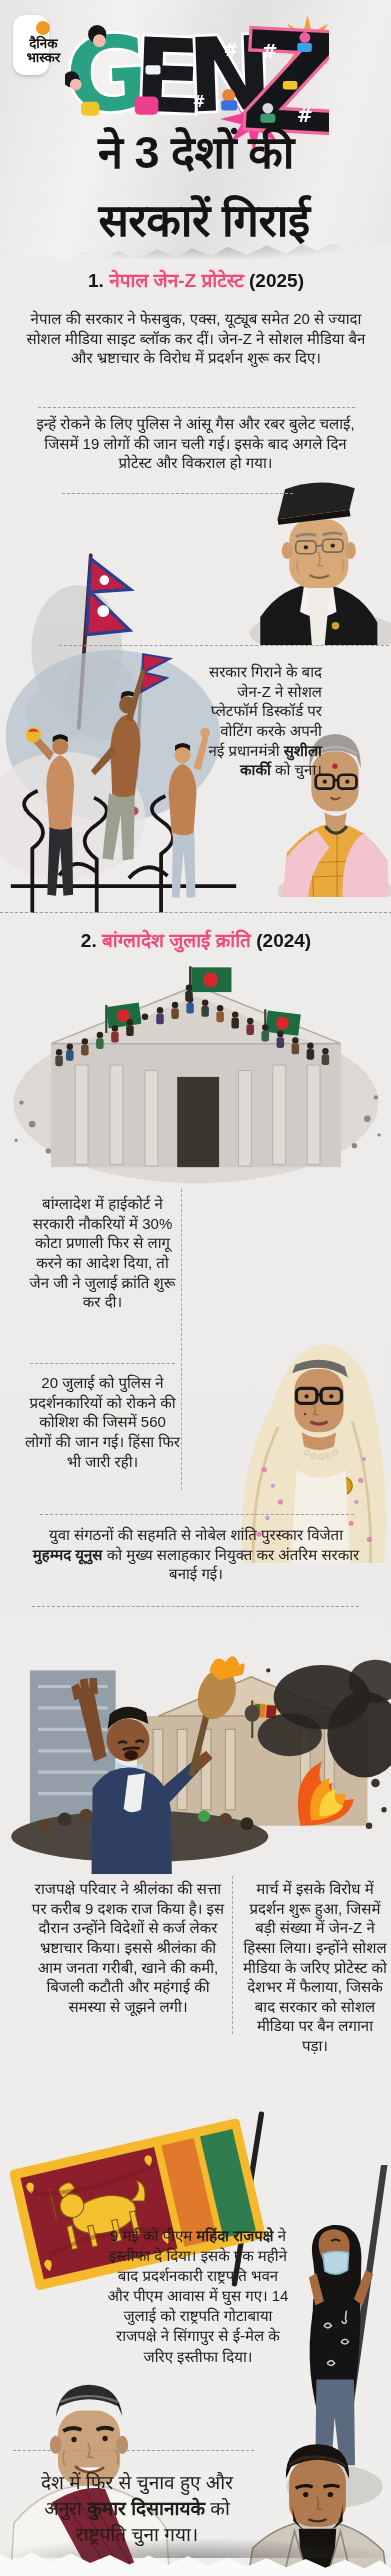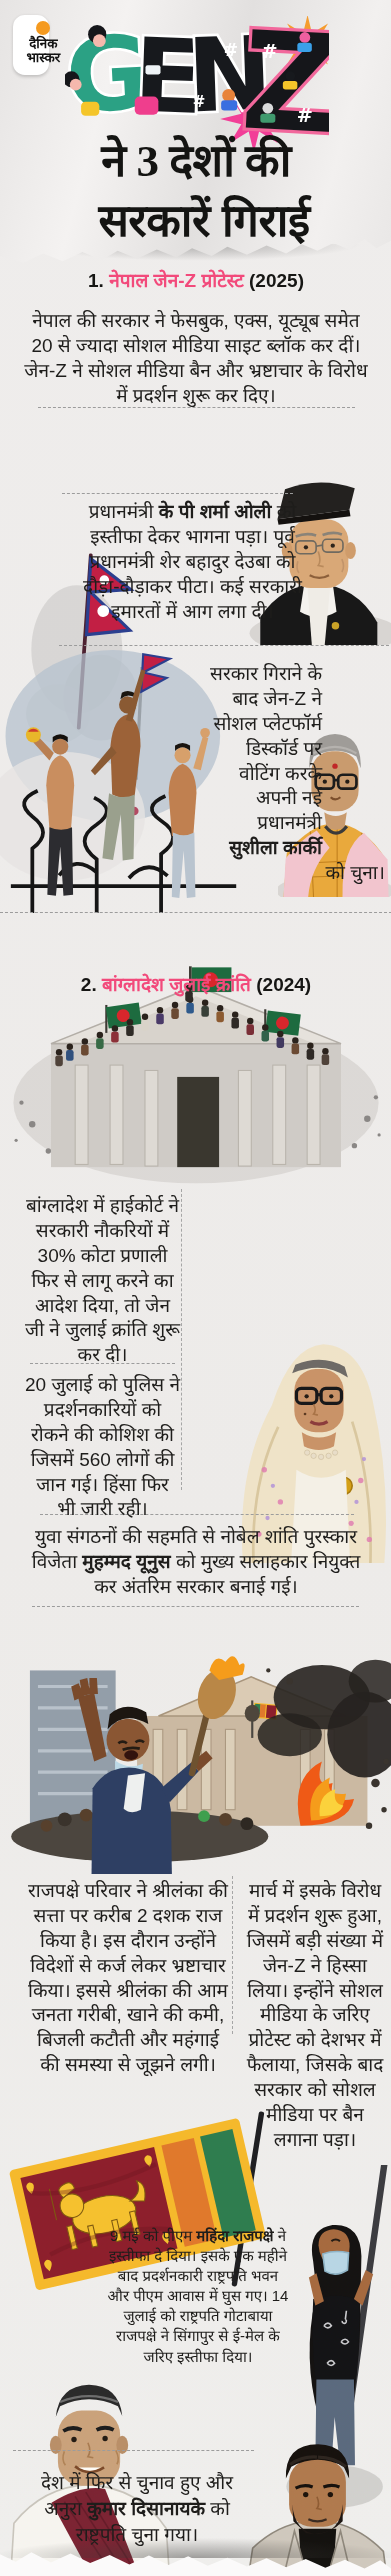--- a/index.html
+++ b/index.html
@@ -17,21 +17,21 @@
   #headshadow{left:0;top:244px;width:392px;height:29.5px;z-index:5;
      background:radial-gradient(60% 80% at 50% 0%,rgba(0,0,0,.28),rgba(0,0,0,0) 70%);}
   #bhaskar{left:13.4px;top:15px;width:36px;height:60px;background:#fff;border-radius:11.8px;
      box-shadow:0 1.1px 3.2px rgba(0,0,0,.18);text-align:center;}
   #bhaskar .dot{position:absolute;left:23px;top:6.4px;width:14px;height:14px;border-radius:50%;background:#f59a1f;}
   #bhaskar .t{position:absolute;left:0;top:21.5px;width:60px;font-weight:800;font-size:13.4px;line-height:1.1;color:#121212;}
   .title{font-size:45px;font-weight:800;color:#141412;text-align:center;white-space:nowrap;width:392px;letter-spacing:-0.5px;}
   
   .h{font-size:19px;font-weight:800;color:#161614;text-align:center;white-space:nowrap;width:392px;z-index:7;}
   .h .pink{color:#f24a7b;}
-  .para{font-size:19px;line-height:1.31;text-align:center;color:#1e1d1b;font-weight:500;z-index:8;}
+  .para{font-size:15px;line-height:1.31;text-align:center;color:#1e1d1b;font-weight:500;z-index:8;}
   .para b{font-weight:800;}
   .sep{border-top:1.6px dashed #9c9c9c;height:0;z-index:4;}
   .vsep{border-left:1.6px dashed #a6a6a6;width:0;z-index:4;}
   .spR{float:right;width:63px;height:140px;margin-top:49px;}
   .spR2{float:right;width:128px;height:166px;margin-top:117px;}
   .spL{float:left;width:52px;height:161px;margin-top:74px;}
   svg{display:block;}
   
   #bottomtear{left:0;top:2542px;width:392px;height:34px;background:#fbfafa;z-index:9;
      clip-path:polygon(0 36%,4% 58%,8% 30%,13% 60%,18% 34%,23% 62%,28% 38%,33% 66%,38% 40%,43% 68%,48% 42%,53% 70%,58% 46%,63% 72%,68% 48%,73% 74%,78% 50%,83% 76%,88% 52%,93% 78%,97% 54%,100% 80%,100% 100%,0 100%);}
@@ -86,34 +86,35 @@
           <rect x="364" y="182" width="28" height="17" rx="5" fill="#3f9a6e"></rect>
       </g>
       <g fill="#ffffff" font-weight="900" font-family="'DejaVu Sans',sans-serif">
         <text x="296" y="74" font-size="32">#</text>
         <text x="238" y="170" font-size="28">#</text>
         <text x="366" y="78" font-size="36">#</text>
         <text x="432" y="198" font-size="36">#</text>
       </g>
     </svg>
 
-    <div class="abs title" style="left:0;top:128px;font-family:Liberation Serif, serif;">ने 3 देशों की</div>
+    <div class="abs title" style="left:0;top:120px;">ने 3 देशों की</div>
     <div class="abs title" style="left:8px;top:188px;">सरकारें गिराई</div>
   </div>
 
   <div class="abs h" style="left:0;top:267px;">
     <span>1.</span>
     <span class="pink">नेपाल जेन-Z प्रोटेस्ट</span>
     <span>(2025)</span>
   </div>
 
   <div class="abs para" style="left:22.5px;top:309px;width:347px;">नेपाल की सरकार ने फेसबुक, एक्स, यूट्यूब समेत 20 से ज्यादा सोशल मीडिया साइट ब्लॉक कर दीं। जेन-Z ने सोशल मीडिया बैन और भ्रष्टाचार के विरोध में प्रदर्शन शुरू कर दिए।</div>
 
   <div class="abs sep" style="left:38px;top:407px;width:317px;"></div>
 
+  <div class="abs para" style="left:32px;top:414px;width:327px;">इन्हें रोकने के लिए पुलिस ने आंसू गैस और रबर बुलेट चलाई, जिसमें 19 लोगों की जान चली गई। इसके बाद अगले दिन प्रोटेस्ट और विकराल हो गया।</div>
 
   <div class="abs sep" style="left:62px;top:493px;width:231px;"></div>
 
   <svg class="abs" style="left:244px;top:456px;z-index:2;" width="148" height="189" viewBox="0 0 275 352">
     <ellipse cx="150" cy="330" rx="140" ry="40" fill="#d8d5d2"></ellipse>
     <path d="M30,352 L30,300 Q70,240 137,238 Q210,242 248,310 L248,352 Z" fill="#181818"></path>
     <path d="M112,238 L165,238 L172,290 Q138,310 104,290 Z" fill="#f4f2ee"></path>
     <path d="M118,246 L160,246 L150,352 L126,352 Z" fill="#efece6"></path>
     <circle cx="170" cy="316" r="7" fill="#c9a227"></circle>
     <rect x="84" y="118" width="110" height="128" rx="40" fill="#d9a877"></rect>
@@ -138,23 +139,20 @@
     <ellipse cx="140" cy="300" rx="70" ry="80" fill="#bdbbb9" opacity="0.5"></ellipse>
     <ellipse cx="60" cy="330" rx="60" ry="55" fill="#cfcdcb" opacity="0.6"></ellipse>
     <g transform="rotate(4 110 200)">
       <rect x="106" y="30" width="7" height="330" rx="3" fill="#4d2130"></rect>
       <path d="M110,40 L188,92 L114,102 L192,168 L112,182 Z" fill="#c21f44" stroke="#2b3f8f" stroke-width="6"></path>
       <circle cx="138" cy="78" r="9" fill="#ffffff"></circle>
       <circle cx="140" cy="136" r="11" fill="#ffffff"></circle>
     </g>
   </svg>
 
-  <div class="abs para" style="left:72px;top:500px;width:241px;">
-    <span>प्रधानमंत्री </span><b>के पी शर्मा ओली</b><span> को इस्तीफा देकर भागना पड़ा। पूर्व प्रधानमंत्री शेर बहादुर देउबा को दौड़ा-दौड़ाकर पीटा। कई सरकारी इमारतों में आग लगा दी।</span>
-  </div>
 
   <div class="abs sep" style="left:59px;top:645px;width:330px;"></div>
 
   <svg class="abs" style="left:0;top:634px;z-index:2;" width="246" height="279" viewBox="0 0 458 520">
     <ellipse cx="210" cy="190" rx="200" ry="160" fill="#b6c2ce" opacity="0.75"></ellipse>
     <ellipse cx="120" cy="340" rx="150" ry="120" fill="#e6e4e2" opacity="0.8"></ellipse>
     <g stroke="#151515" stroke-width="7" fill="none">
       <path d="M60,520 L60,400 q40,-30 0,-60 q-35,-28 10,-48"></path>
       <path d="M180,520 L180,420 q-45,-35 0,-65 q40,-28 -5,-50"></path>
       <path d="M300,520 L300,410 q45,-32 0,-62 q-38,-26 8,-46"></path>
@@ -218,21 +216,21 @@
     <path d="M88,200 q20,26 40,0" stroke="#3a3a3a" stroke-width="6" fill="none"></path>
   </svg>
 
   <div class="abs para" style="left:208px;top:662px;width:177px;text-align:right;">
     <span class="spR"></span>
     <span>सरकार गिराने के बाद जेन-Z ने सोशल प्लेटफॉर्म डिस्कॉर्ड पर वोटिंग करके अपनी नई प्रधानमंत्री </span><b>सुशीला कार्की</b><span> को चुना।</span>
   </div>
 
   <div class="abs sep" style="left:0;top:912px;width:392px;"></div>
 
-  <div class="abs h" style="left:0;top:927px;margin-top:44px;">
+  <div class="abs h" style="left:0;top:927px;">
     <span>2.</span>
     <span class="pink">बांग्लादेश जुलाई क्रांति</span>
     <span>(2024)</span>
   </div>
 
   <svg class="abs" style="left:0;top:963px;" width="392" height="223" viewBox="0 0 730 415">
     <defs>
       <g id="fg">
           <circle cx="0" cy="-12" r="6" fill="#2a221c"></circle>
           <rect x="-7" y="-6" width="14" height="20" rx="4"></rect>
@@ -430,21 +428,21 @@
       <path d="M170,420 L172,260 Q200,216 252,222 Q310,232 318,300 L320,420 Z" fill="#2e3f63"></path>
       <path d="M238,236 L270,232 L262,300 Q244,310 230,298 Z" fill="#eef0ef"></path>
       <path d="M300,260 L356,212 L370,228 L316,286 Z" fill="#2e3f63"></path>
       <path d="M356,212 l28,-22 12,14 -26,24 z" fill="#7a4a2b"></path>
       <rect x="372" y="60" width="12" height="180" rx="5" transform="rotate(14 378 150)" fill="#6e5230"></rect>
       <ellipse cx="404" cy="84" rx="34" ry="48" transform="rotate(18 404 84)" fill="#b98747"></ellipse>
       <path d="M390,40 Q400,6 420,24 Q436,0 446,30 Q462,18 452,48 L408,58 Z" fill="#f59c1b"></path>
     </g>
   </svg>
 
-  <div class="abs para" style="left:28px;top:1879px;width:200px;">राजपक्षे परिवार ने श्रीलंका की सत्ता पर करीब 2 दशक राज किया है। इस दौरान उन्होंने विदेशों से कर्ज लेकर भ्रष्टाचार किया। इससे श्रीलंका की आम जनता गरीबी, खाने की कमी, बिजली कटौती और महंगाई की समस्या से जूझने लगी।</div>
+  <div class="abs para" style="left:28px;top:1879px;width:200px;">राजपक्षे परिवार ने श्रीलंका की सत्ता पर करीब 9 दशक राज किया है। इस दौरान उन्होंने विदेशों से कर्ज लेकर भ्रष्टाचार किया। इससे श्रीलंका की आम जनता गरीबी, खाने की कमी, बिजली कटौती और महंगाई की समस्या से जूझने लगी।</div>
   <div class="abs vsep" style="left:232px;top:1876px;height:158px;"></div>
   <div class="abs para" style="left:243px;top:1879px;width:144px;">मार्च में इसके विरोध में प्रदर्शन शुरू हुआ, जिसमें बड़ी संख्या में जेन-Z ने हिस्सा लिया। इन्होंने सोशल मीडिया के जरिए प्रोटेस्ट को देशभर में फैलाया, जिसके बाद सरकार को सोशल मीडिया पर बैन लगाना पड़ा।</div>
 
   <svg class="abs" style="left:2.7px;top:2105px;z-index:2;" width="276" height="189" viewBox="0 0 515 352">
     <rect x="452" y="10" width="10" height="330" rx="4" transform="rotate(9 457 175)" fill="#1f1f22"></rect>
     <g transform="rotate(-13 250 180)">
       <rect x="30" y="70" width="440" height="230" rx="8" fill="#f5b92c"></rect>
       <rect x="48" y="88" width="256" height="194" fill="#8d1f2c"></rect>
       <rect x="318" y="88" width="62" height="194" fill="#e0792c"></rect>
       <rect x="392" y="88" width="62" height="194" fill="#2f7d4f"></rect>

